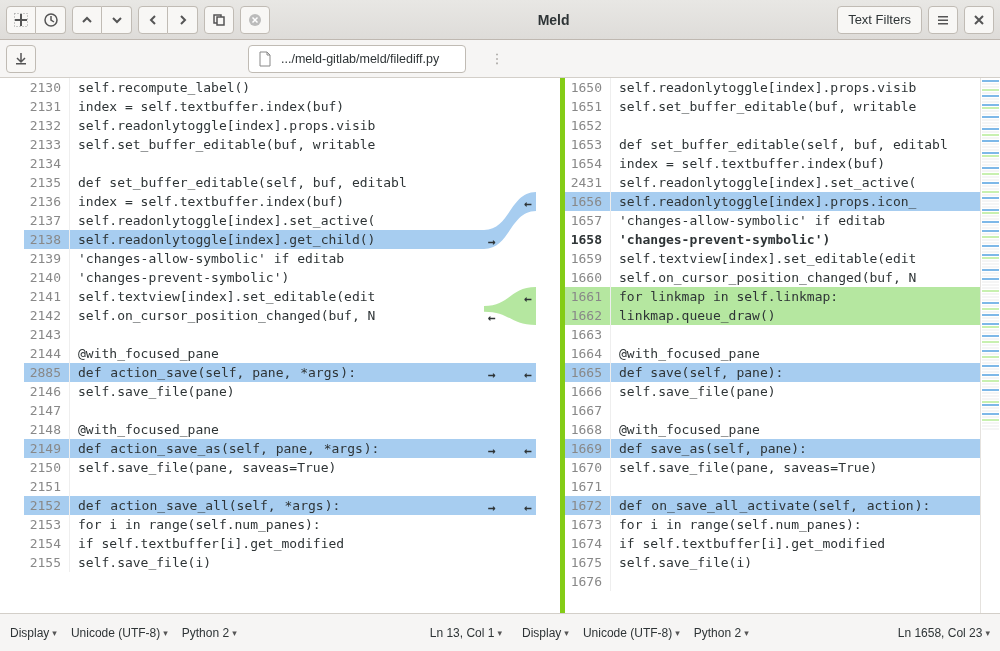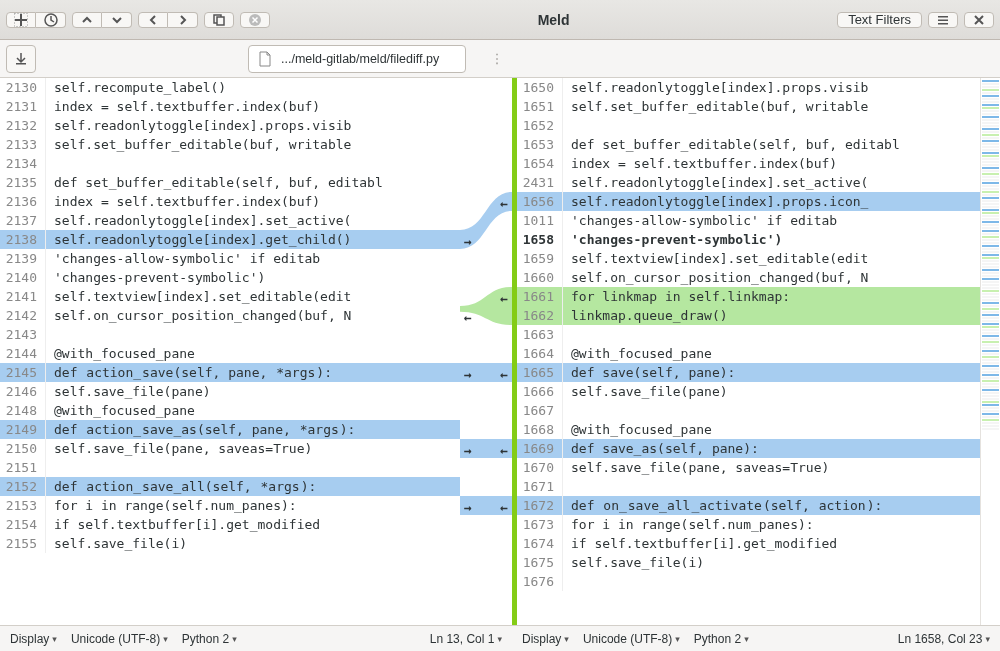--- a/index.html
+++ b/index.html
@@ -19,21 +19,21 @@
       height: 40px;
       background: linear-gradient(#e8e7e4, #dedcd9);
       border-bottom: 1px solid #bfb8b1;
       display: flex;
       align-items: center;
       padding: 0 6px;
       gap: 6px;
     }
     .hb-group { display: flex; gap: 0; }
     .hb-btn {
-      height: 16px;
+      height: 28px;
       min-width: 30px;
       background: #f8f7f5;
       border: 1px solid #c0bbb4;
       border-radius: 4px;
       display: inline-flex;
       align-items: center;
       justify-content: center;
       cursor: pointer;
       padding: 0 6px;
       font-size: 13px;
@@ -86,21 +86,21 @@
     .diffarea {
       flex:1;
       display:flex;
       font-family: "Menlo", "Consolas", "DejaVu Sans Mono", monospace;
       font-size: 13px;
       line-height: 19px;
       background:#fff;
       overflow:hidden;
       position:relative;
     }
-    .pane { display:flex; flex-direction:column; }
+    .pane { display:flex; flex-direction:column;margin-left:24px; }
     .pane.left { width:460px; }
     .pane.right { flex:1; border-left:5px solid #84cc16; }
     .midgutter { width:52px; background:#fff; position:relative; }
     .codebody { flex:1; overflow:hidden; }
     .line { display:flex; height:19px; white-space:nowrap; }
     .ln {
       width:46px;
       text-align:right;
       color:#888;
       padding-right:8px;
@@ -133,21 +133,21 @@
       flex-direction:column;
       gap:1px;
       padding:2px 1px;
     }
     .mm { height:2px; background:#bde2fb; }
     .mm.g { background:#c8f0b0; }
     .mm.d { background:#7db8e8; }
     .mm.w { background:#f5f5f5; }
     
     .statusbar {
-      height:26px;
+      height:38px;
       background:#f6f5f4;
       border-top:1px solid #d3cfc9;
       display:flex;
       align-items:center;
       font-size:12px;
       color:#2e3436;
     }
     .status-cell { display:flex; align-items:center; gap:14px; padding:0 10px; }
     .status-cell.left { width:512px; }
     .status-cell.right { flex:1; }
@@ -310,26 +310,30 @@
         </div>
         <div class="line">
           <span class="ln">2143</span>
           <span class="txt"></span>
         </div>
         <div class="line">
           <span class="ln">2144</span>
           <span class="txt">    @with_focused_pane</span>
         </div>
         <div class="line bg-blue">
-          <span class="ln">2145</span>
+          <span class="ln">2885</span>
           <span class="txt">    def <span class="hl">action_</span>save(self, pane, <span class="hl">*args</span>):</span>
         </div>
         <div class="line">
           <span class="ln">2146</span>
           <span class="txt">        self.save_file(pane)</span>
+        </div>
+        <div class="line">
+          <span class="ln">2147</span>
+          <span class="txt"></span>
         </div>
         <div class="line">
           <span class="ln">2148</span>
           <span class="txt">    @with_focused_pane</span>
         </div>
         <div class="line bg-blue">
           <span class="ln">2149</span>
           <span class="txt">    def <span class="hl">action_</span>save_as(self, pane, <span class="hl">*args</span>):</span>
         </div>
         <div class="line">
@@ -401,21 +405,21 @@
         </div>
         <div class="line">
           <span class="ln">2431</span>
           <span class="txt">        self.readonlytoggle[index].set_active(</span>
         </div>
         <div class="line bg-blue">
           <span class="ln">1656</span>
           <span class="txt">        self.readonlytoggle[index].props.icon_</span>
         </div>
         <div class="line">
-          <span class="ln">1011</span>
+          <span class="ln">1657</span>
           <span class="txt">            'changes-allow-symbolic' if editab</span>
         </div>
         <div class="line bold">
           <span class="ln">1658</span>
           <span class="txt">            'changes-prevent-symbolic')</span>
         </div>
         <div class="line">
           <span class="ln">1659</span>
           <span class="txt">        self.textview[index].set_editable(edit</span>
         </div>

